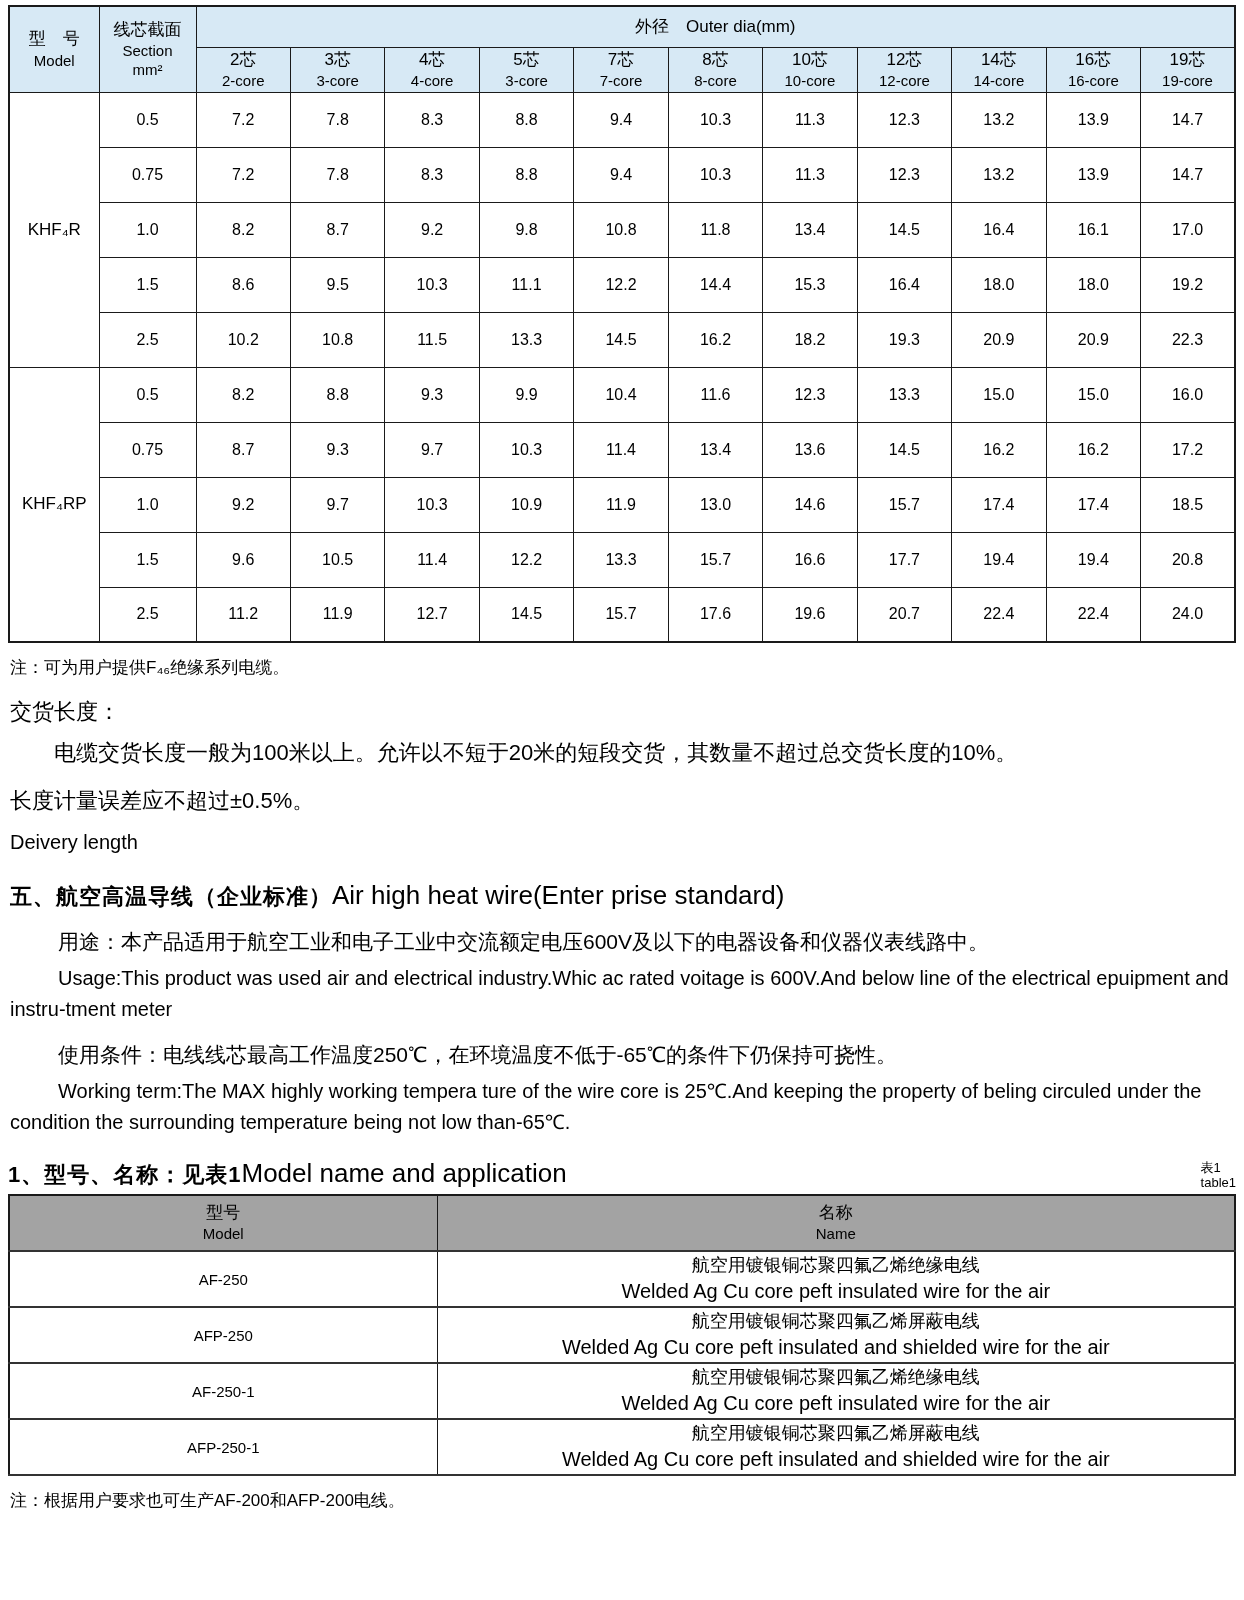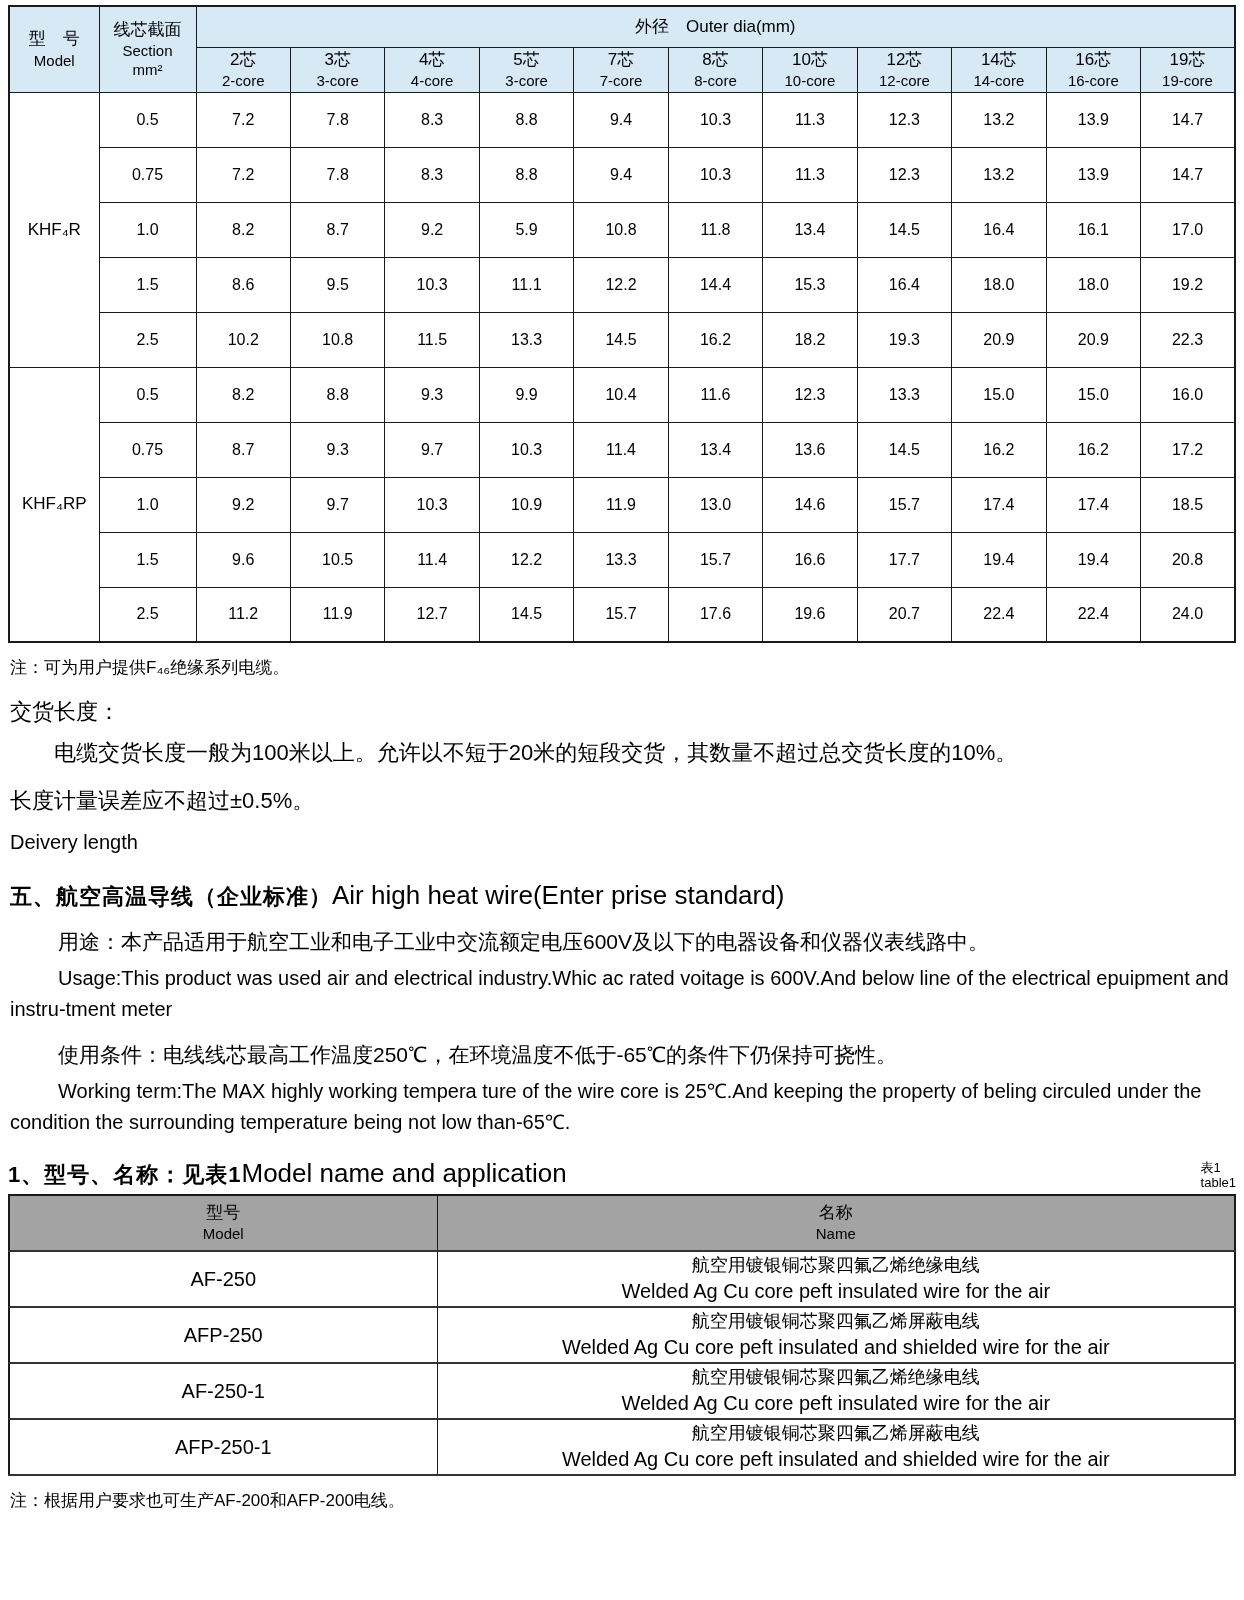--- a/index.html
+++ b/index.html
@@ -44,21 +44,21 @@
   
   .t2 { margin-top:4px; border:2px solid #1a1a1a; }
   .t2 th, .t2 td { border:1px solid #1a1a1a; vertical-align:middle; padding:0; }
   .t2 tr { border-bottom:2px solid #333; }
   .t2 th {
     background:#a3a3a3; font-weight:normal;
     height:56px; text-align:center; font-size:17px; line-height:1.3;
   }
   .t2 th .en { font-size:15px; }
   .t2 td { height:56px; background:#fff; }
-  .t2 .t2-model { text-align:center; font-size:20px; }
+  .t2 .t2-model { text-align:center; font-size:15px; }
   .t2 .t2-name  { text-align:center; }
   .t2 .name-zh  { font-size:18px; line-height:1.3; }
   .t2 .name-en  { font-size:20px; line-height:1.3; }
 </style>
 </head>
 <body>
 
 <div class="page">
 
   <table class="t1">
@@ -165,21 +165,21 @@
           <td>12.3</td>
           <td>13.2</td>
           <td>13.9</td>
           <td>14.7</td>
         </tr>
         <tr>
           <td>1.0</td>
           <td>8.2</td>
           <td>8.7</td>
           <td>9.2</td>
-          <td>5.9</td>
+          <td>9.8</td>
           <td>10.8</td>
           <td>11.8</td>
           <td>13.4</td>
           <td>14.5</td>
           <td>16.4</td>
           <td>16.1</td>
           <td>17.0</td>
         </tr>
         <tr>
           <td>1.5</td>

